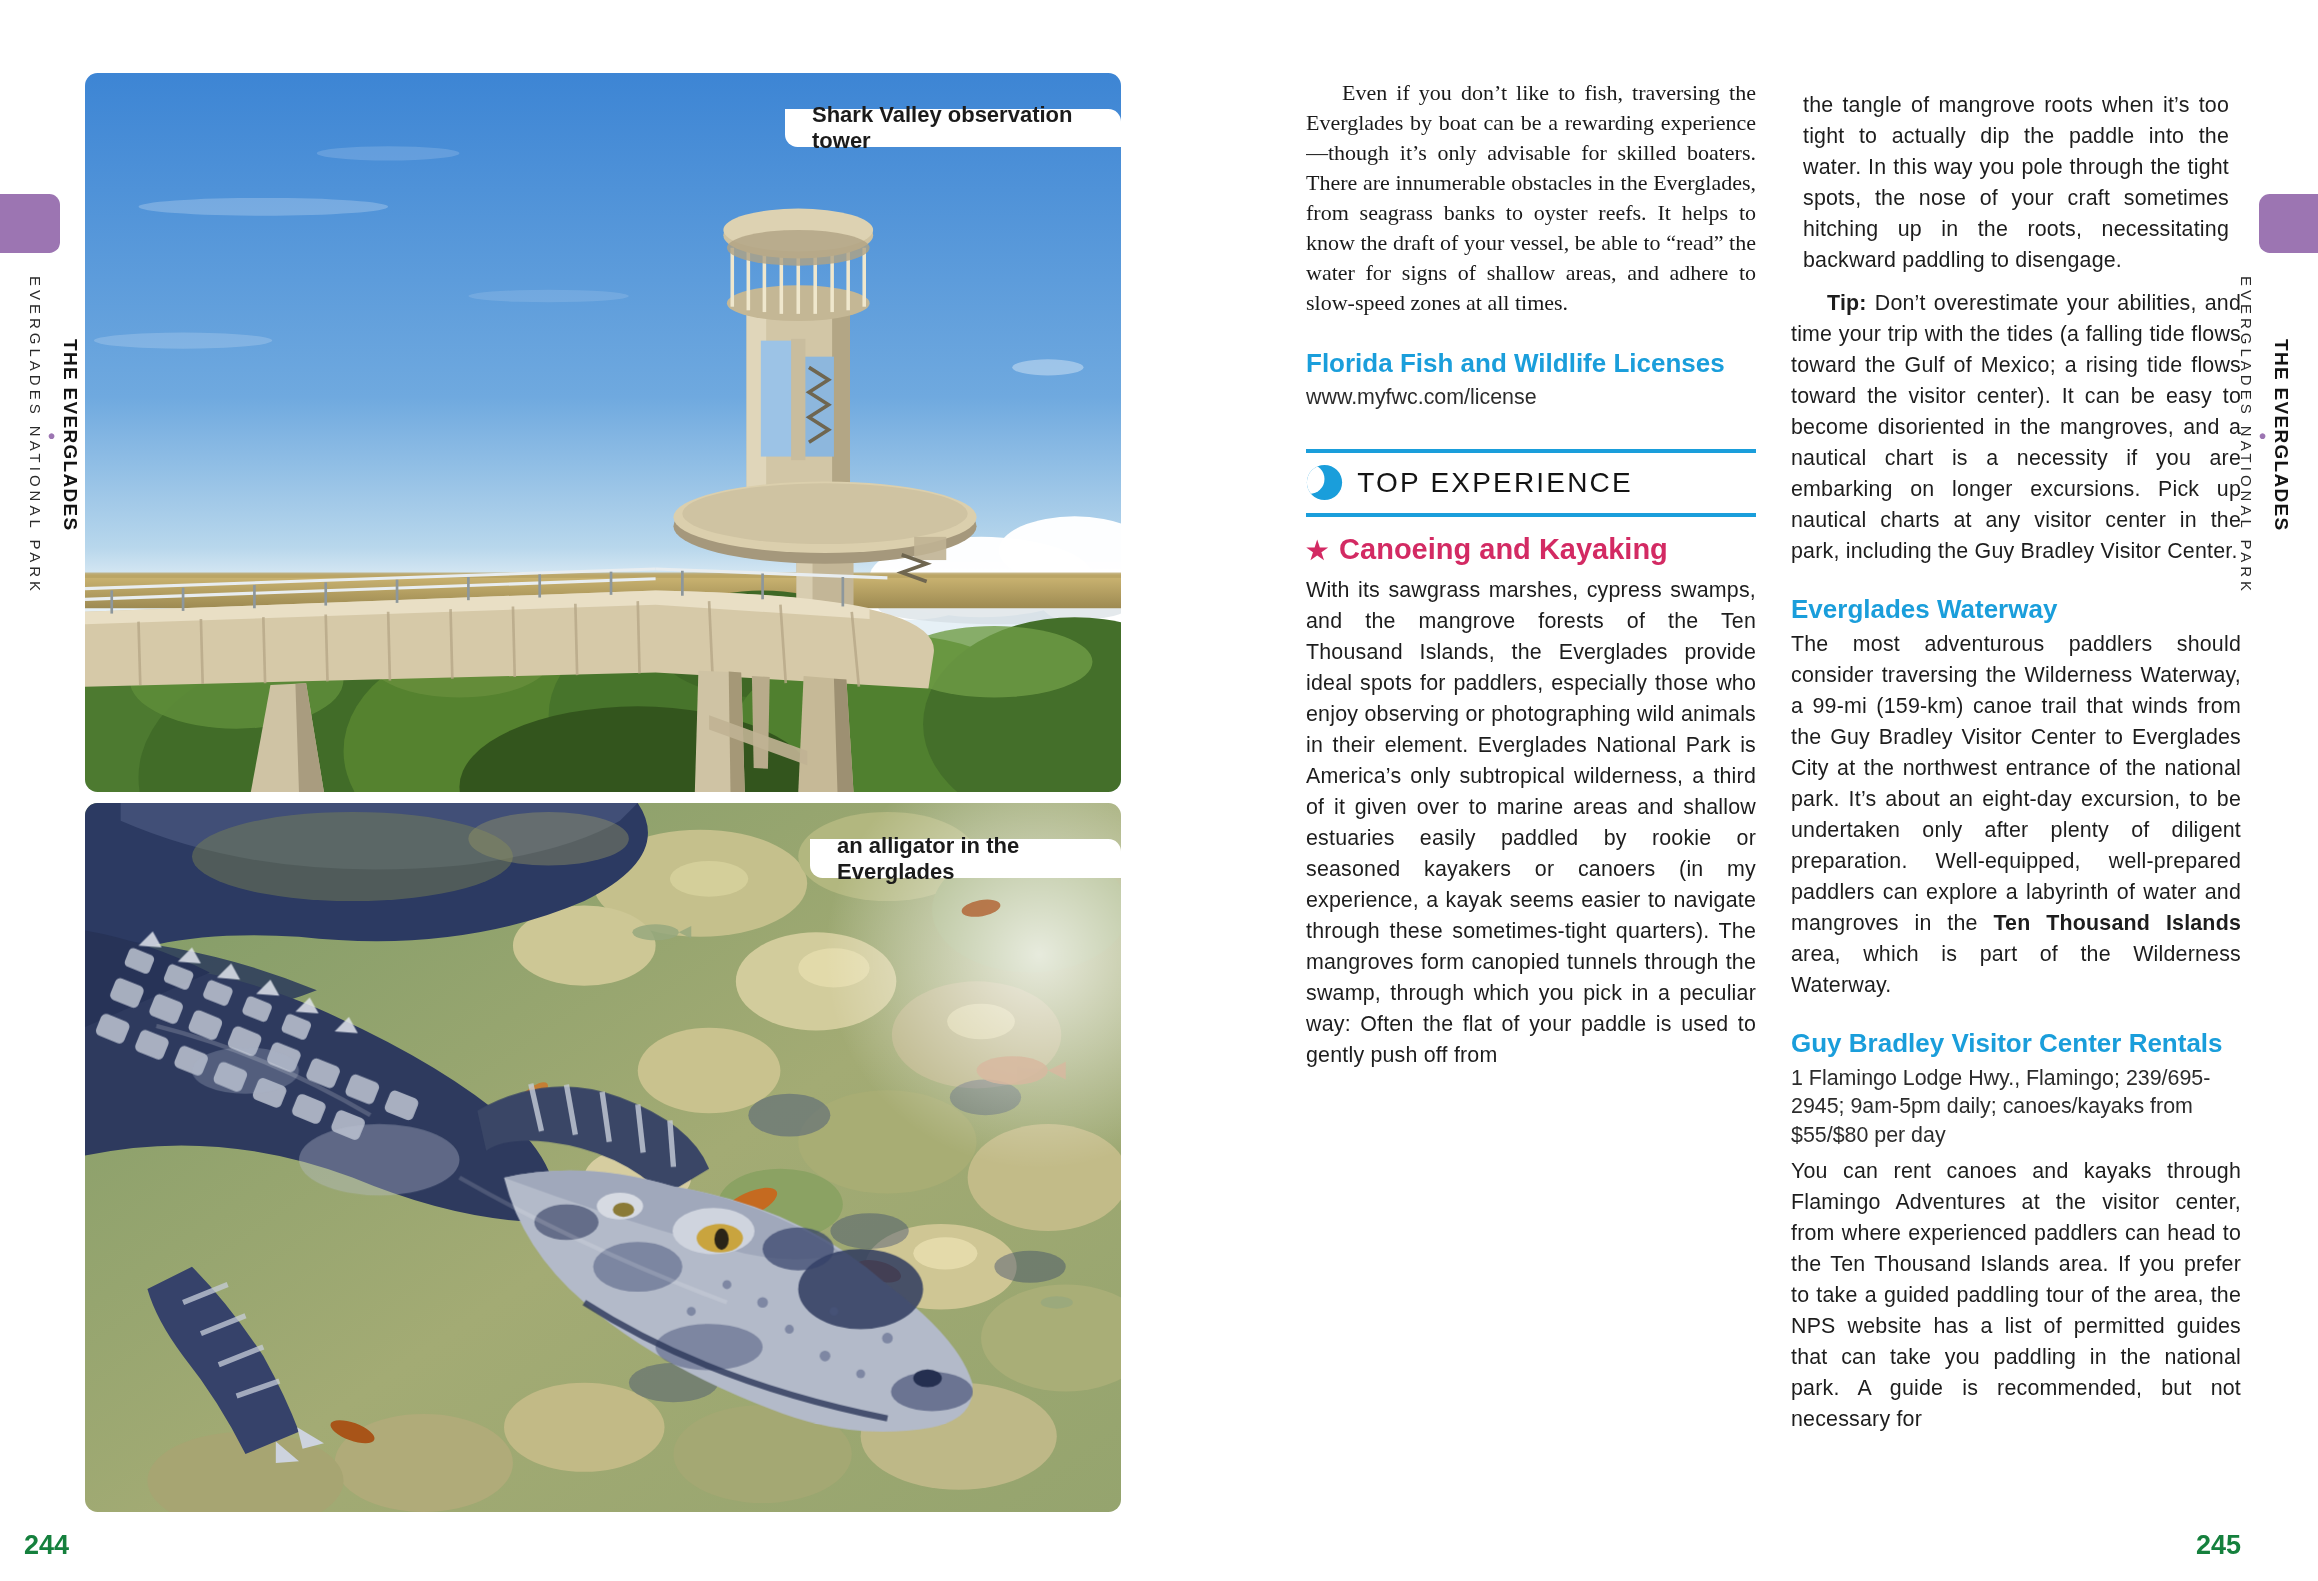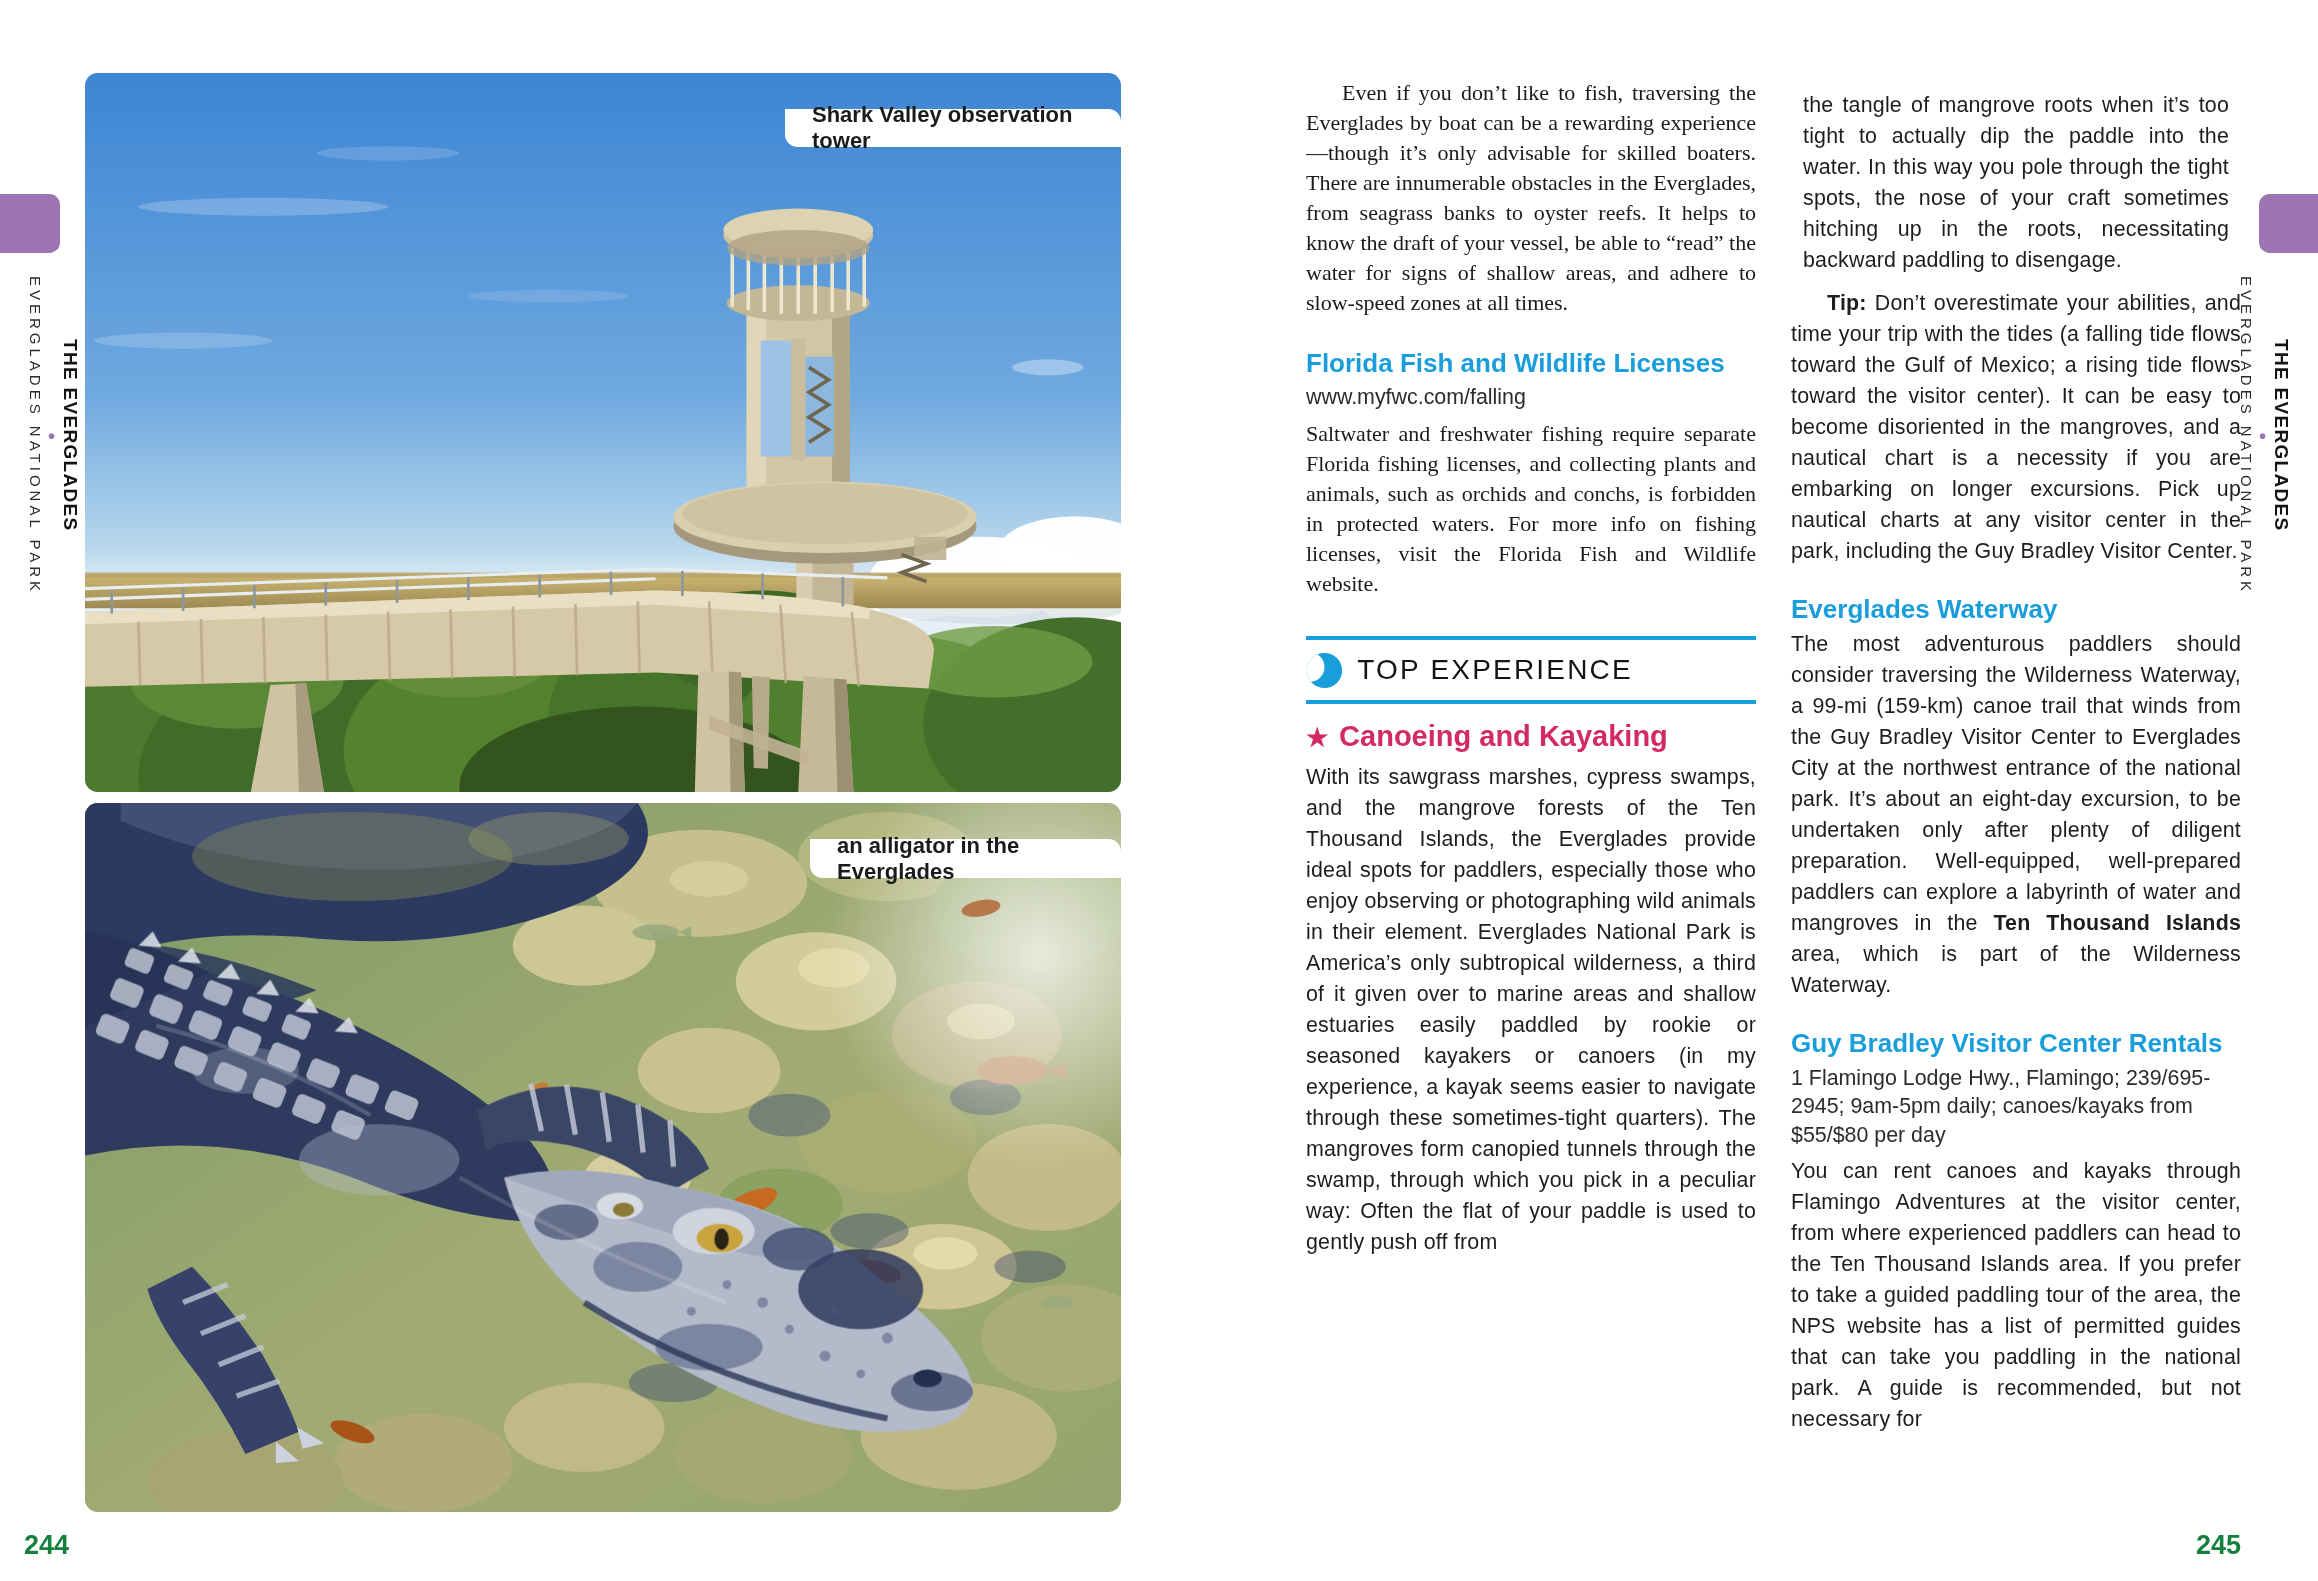--- a/index.html
+++ b/index.html
@@ -371,22 +371,21 @@
   <div class="caption" id="caption2">
     <span>an alligator in the Everglades</span>
   </div>
 
   <div class="pagenum" id="pagenum-left">244</div>
 
   <div class="col" id="col1">
     <p class="serif indent" style="margin:0;">Even if you don’t like to fish, traversing the Everglades by boat can be a rewarding experience—though it’s only advisable for skilled boaters. There are innumerable obstacles in the Everglades, from seagrass banks to oyster reefs. It helps to know the draft of your vessel, be able to “read” the water for signs of shallow areas, and adhere to slow-speed zones at all times.</p>
 
     <h3 class="bluehead first-gap">Florida Fish and Wildlife Licenses</h3>
-    <div class="lightline">www.myfwc.com/falling</div>
-    <p class="serif" style="margin:0;">Saltwater and freshwater fishing require separate Florida fishing licenses, and collecting plants and animals, such as orchids and conchs, is forbidden in protected waters. For more info on fishing licenses, visit the Florida Fish and Wildlife website.</p>
+    <div class="lightline">www.myfwc.com/license</div>
 
     <div class="banner">
       <svg class="moon" viewBox="0 0 42 42">
         <defs>
             <clipPath id="mc">
               <circle cx="21" cy="21" r="20"></circle>
             </clipPath>
           </defs>
         <circle cx="21" cy="21" r="20" fill="#1a9edb"></circle>
         <circle cx="4" cy="17" r="17" fill="#ffffff" clip-path="url(#mc)"></circle>

